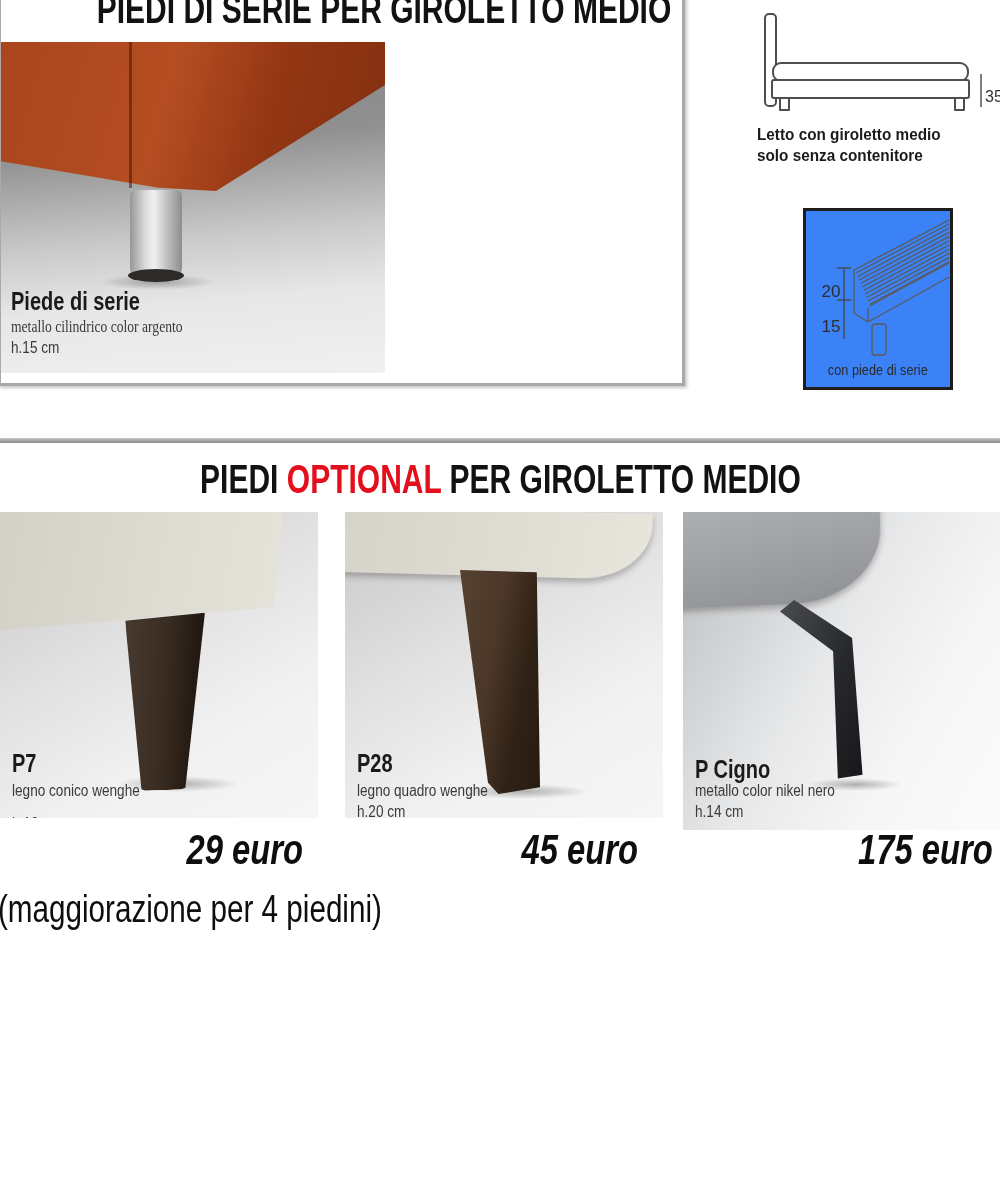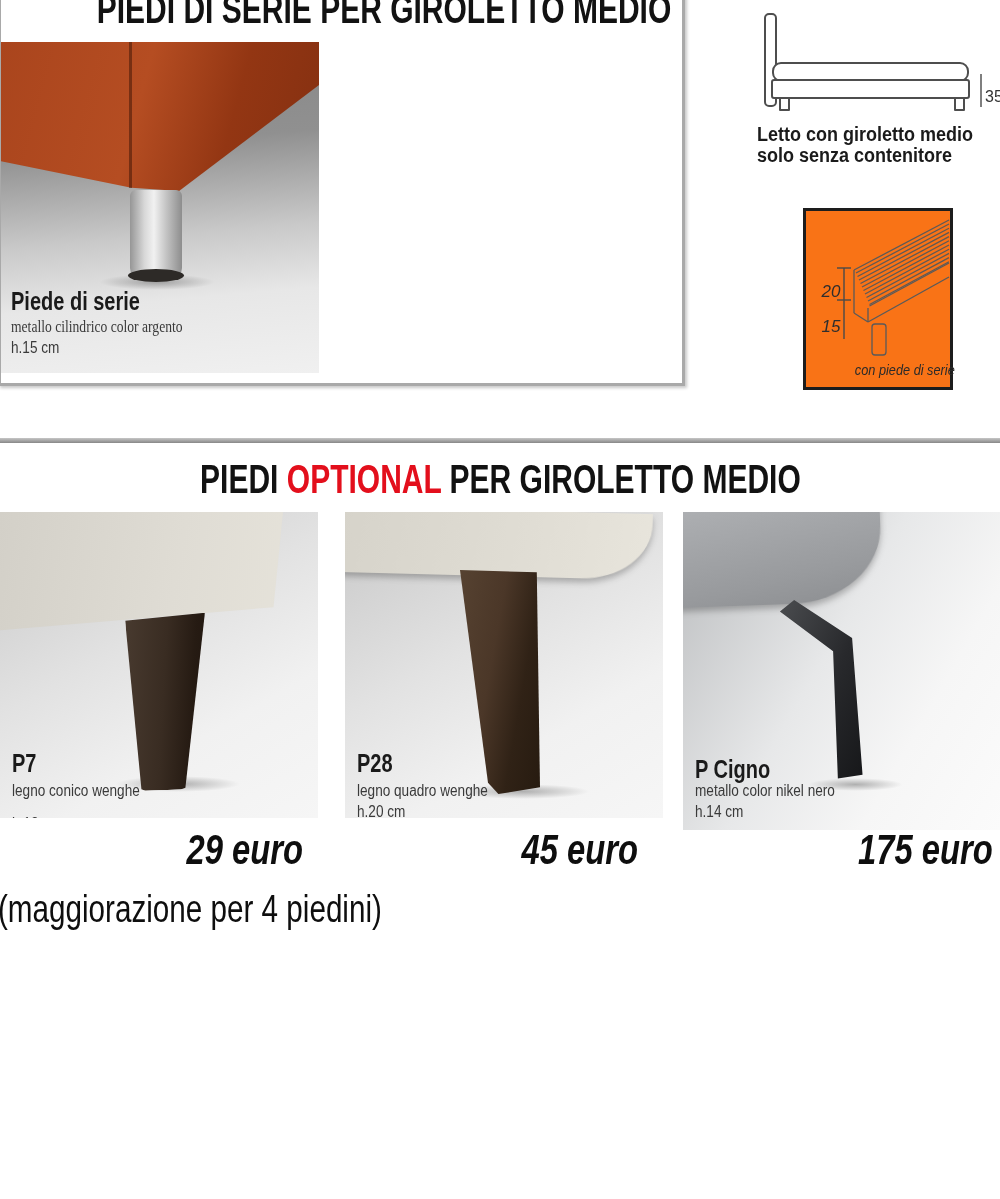--- a/index.html
+++ b/index.html
@@ -11,44 +11,44 @@
   .box-standard{position:absolute;left:-2px;top:-16px;width:687px;height:402px;
     box-sizing:border-box;border:3px solid #a9a9a9;background:#fff;
     box-shadow:2px 2px 3px rgba(0,0,0,.22);}
   .sec-title{position:absolute;left:0;right:0;text-align:center;font-weight:700;
     font-size:40px;line-height:42px;white-space:nowrap;color:#121212;}
   .cond{display:inline-block;transform:scaleX(.75);transform-origin:center;}
   .condL{display:inline-block;transform:scaleX(.85);transform-origin:left;white-space:nowrap;}
   .condL9{display:inline-block;transform:scaleX(.9);transform-origin:left;white-space:nowrap;}
 
   
-  .photo-standard{position:absolute;left:0;top:55px;width:318px;height:331px;overflow:hidden;
+  .photo-standard{position:absolute;left:0;top:55px;width:384px;height:331px;overflow:hidden;
     background:linear-gradient(175deg,#868686 0%,#909090 32%,#c9c9c9 58%,#e7e7e7 76%,#f0f0f0 100%);}
   .fabric-orange{position:absolute;left:0;top:0;width:100%;height:100%;
     background:linear-gradient(105deg,#aa451d 0%,#b54d22 38%,#933613 62%,#7e2d10 100%);
     clip-path:polygon(0 0,100% 0,100% 13%,56% 45%,41% 44%,0 36%);}
   .fabric-seam{position:absolute;left:128px;top:0;width:3px;height:146px;
     background:rgba(58,18,4,.5);}
   .leg-cyl{position:absolute;left:129px;top:148px;width:52px;height:88px;
     border-radius:6px 6px 10px 10px;
     background:linear-gradient(90deg,#969696,#d8d8d8 28%,#f1f1f1 46%,#c3c3c3 70%,#8d8d8d);}
   .leg-cyl-cap{position:absolute;left:127px;top:227px;width:56px;height:13px;border-radius:50%;
     background:#2d2a27;}
   .soft-shadow{position:absolute;border-radius:50%;
     background:radial-gradient(ellipse at center,rgba(0,0,0,.28),rgba(0,0,0,0) 70%);}
   .pname{font-weight:700;font-size:25px;line-height:26px;color:#1a1a1a;}
   .pdesc{font-size:16px;line-height:18px;color:#3a3a3a;}
 
   
-  .diagram-caption{position:absolute;left:757px;top:124px;font-weight:700;font-size:20px;
+  .diagram-caption{position:absolute;left:757px;top:124px;font-weight:700;font-size:17px;
     line-height:21px;color:#1b1b1b;}
   .box-diagram{position:absolute;left:803px;top:208px;width:150px;height:182px;
-    box-sizing:border-box;border:3px solid #1d1d1d;background:#f97316;font-style:italic;}
-  .box-diagram-caption{position:absolute;left:0;right:0;top:150px;
-    font-size:15px;color:#2a2a2a;margin-left:40px;}
+    box-sizing:border-box;border:3px solid #1d1d1d;background:#3b82f6;}
+  .box-diagram-caption{position:absolute;left:0;right:0;top:150px;text-align:center;
+    font-size:15px;color:#2a2a2a;}
 
   
   .divider{position:absolute;left:0;top:438px;width:1000px;height:5px;
     background:linear-gradient(#c6c6c6,#878787);}
   .card{position:absolute;top:512px;overflow:hidden;
     background:linear-gradient(150deg,#c7c7c7 0%,#e2e2e2 42%,#f1f1f1 70%,#f6f6f6 100%);}
   .fabric-cream{position:absolute;filter:drop-shadow(0 4px 3px rgba(0,0,0,.25));}
   .price{position:absolute;top:826px;width:330px;text-align:center;font-weight:700;
     font-style:italic;font-size:42px;color:#0e0e0e;white-space:nowrap;}
   .condP{display:inline-block;transform:scaleX(.78);transform-origin:center;}

